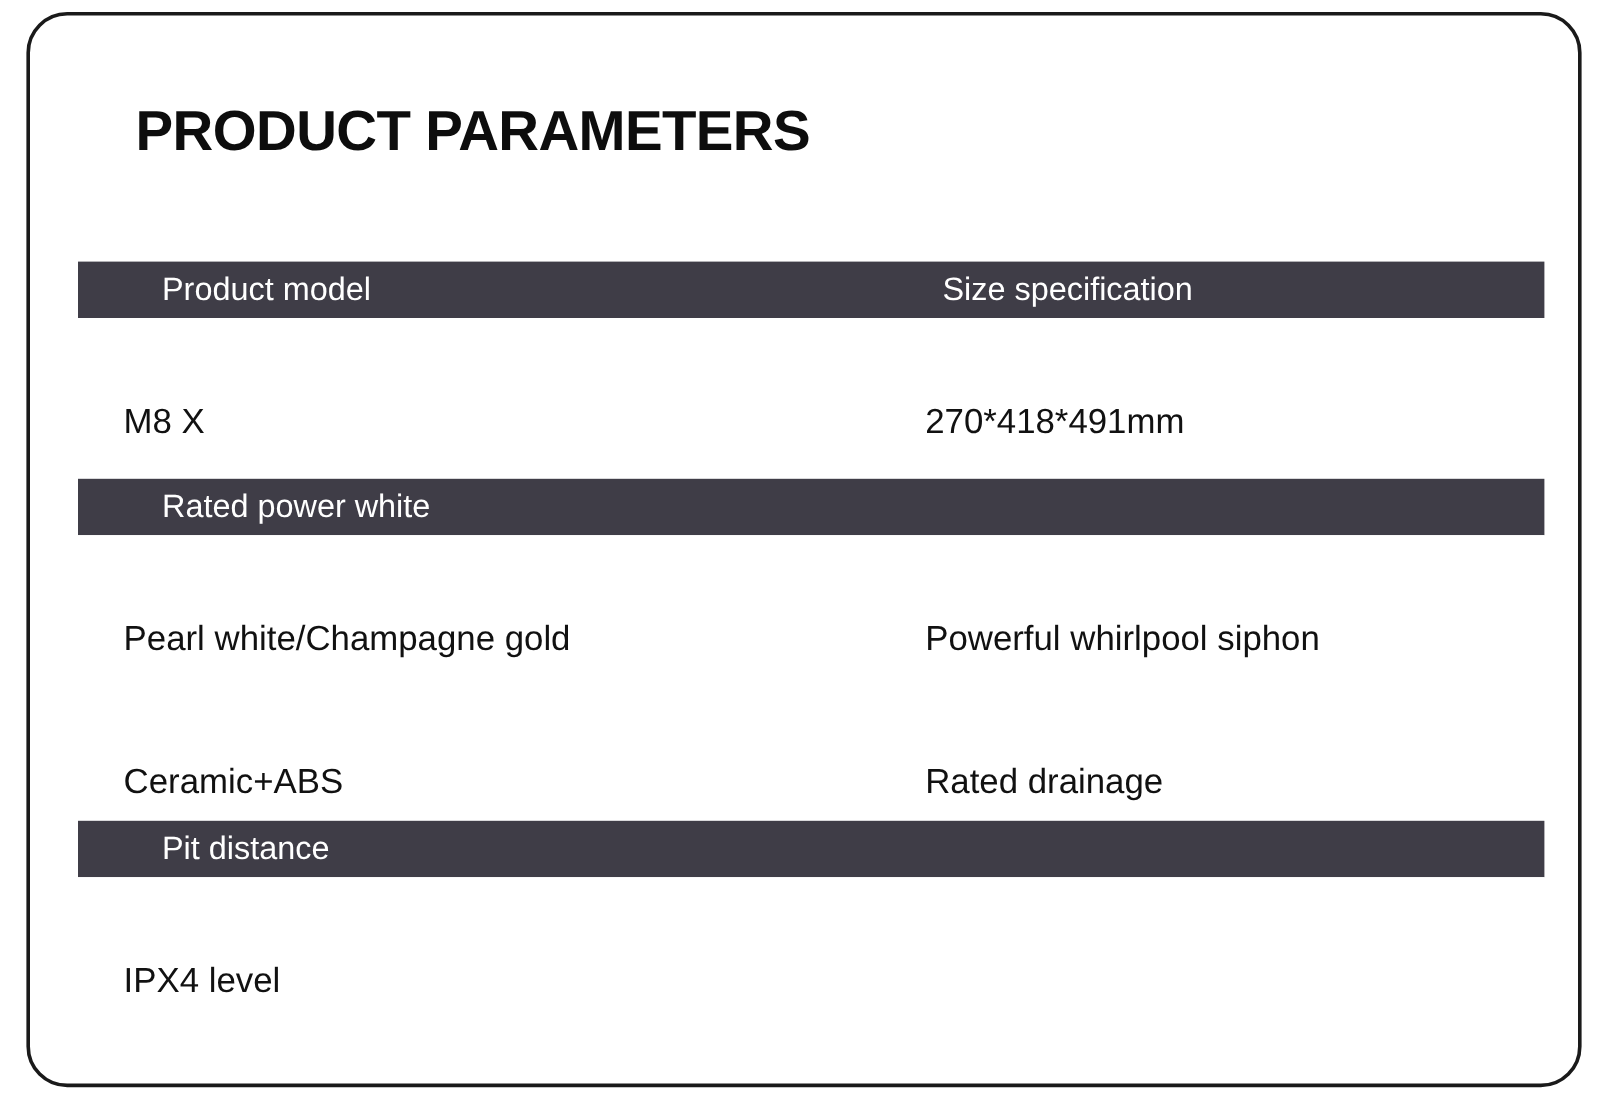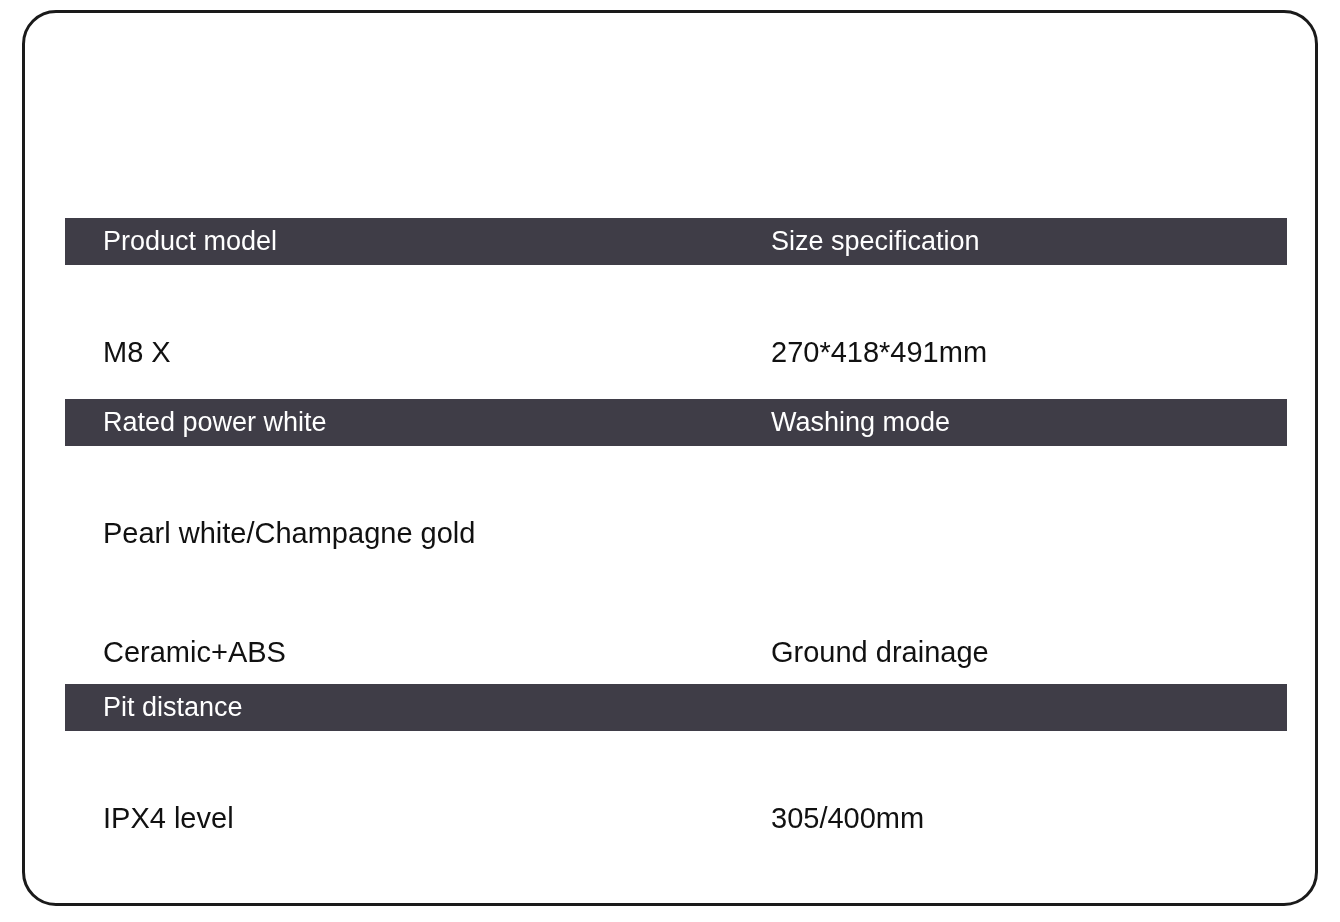--- a/index.html
+++ b/index.html
@@ -43,20 +43,21 @@
   }
   .row {
     display: flex;
     width: 100%;
     box-sizing: border-box;
   }
   .row.header {
     background: #3f3d47;
     height: 47px;
     align-items: center;
+    padding-left: 32px;
   }
   .row.value {
     background: #ffffff;
     height: 134px;
     align-items: center;
   }
   .row.value.compact {
     height: 104px;
   }
   .cell {
@@ -78,47 +79,47 @@
     font-weight: 400;
     font-size: 29px;
     margin-top: 40px;
   }
 </style>
 </head>
 <body>
 
 <div class="card">
 
+  <div class="title">PRODUCT PARAMETERS</div>
 
   <div class="spec-table">
 
     <div class="row header">
       <div class="cell c1">Product model</div>
       <div class="cell c2">Size specification</div>
     </div>
     <div class="row value">
       <div class="cell c1">M8 X</div>
       <div class="cell c2">270*418*491mm</div>
     </div>
 
     <div class="row header">
       <div class="cell c1">Rated power white</div>
-      <div class="cell c2">Washing mode</div>
     </div>
     <div class="row value">
       <div class="cell c1">Pearl white/Champagne gold</div>
+      <div class="cell c2">Powerful whirlpool siphon</div>
     </div>
 
     <div class="row value compact">
       <div class="cell c1">Ceramic+ABS</div>
-      <div class="cell c2">Ground drainage</div>
+      <div class="cell c2">Rated drainage</div>
     </div>
 
     <div class="row header">
       <div class="cell c2">Pit distance</div>
     </div>
     <div class="row value">
       <div class="cell c1">IPX4 level</div>
-      <div class="cell c2">305/400mm</div>
     </div>
 
   </div>
 </div>
 
 </body></html>

